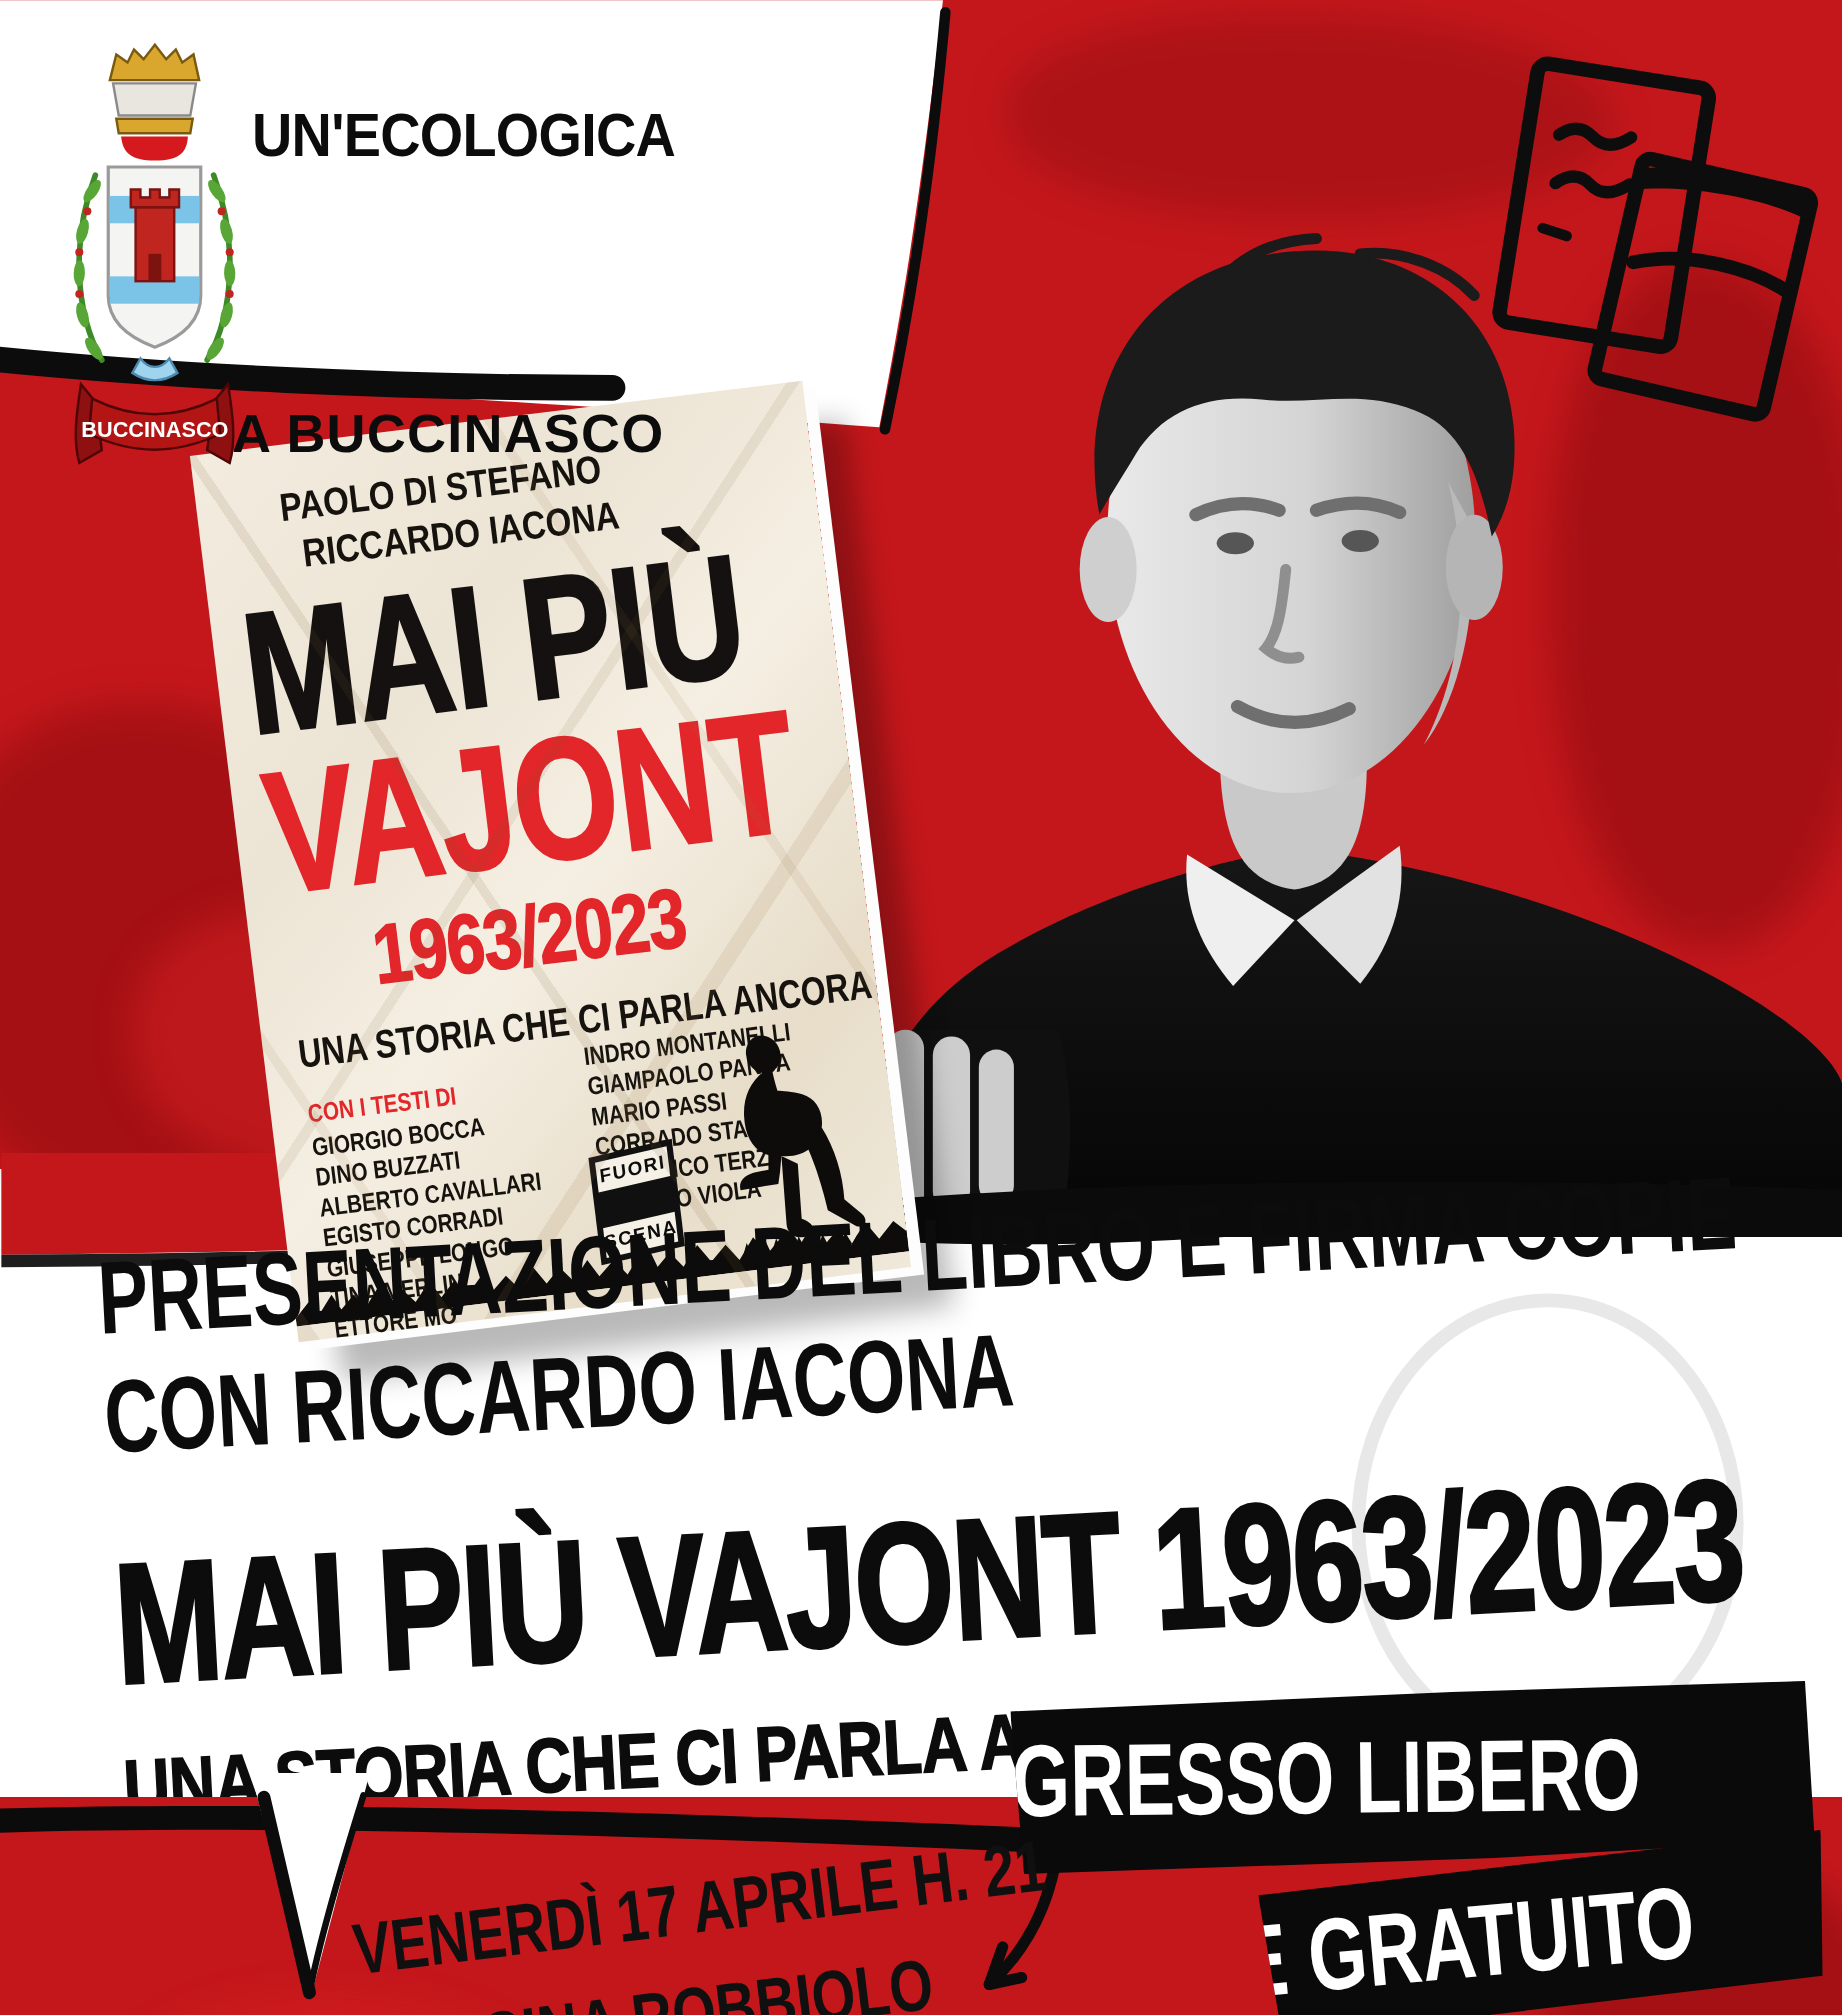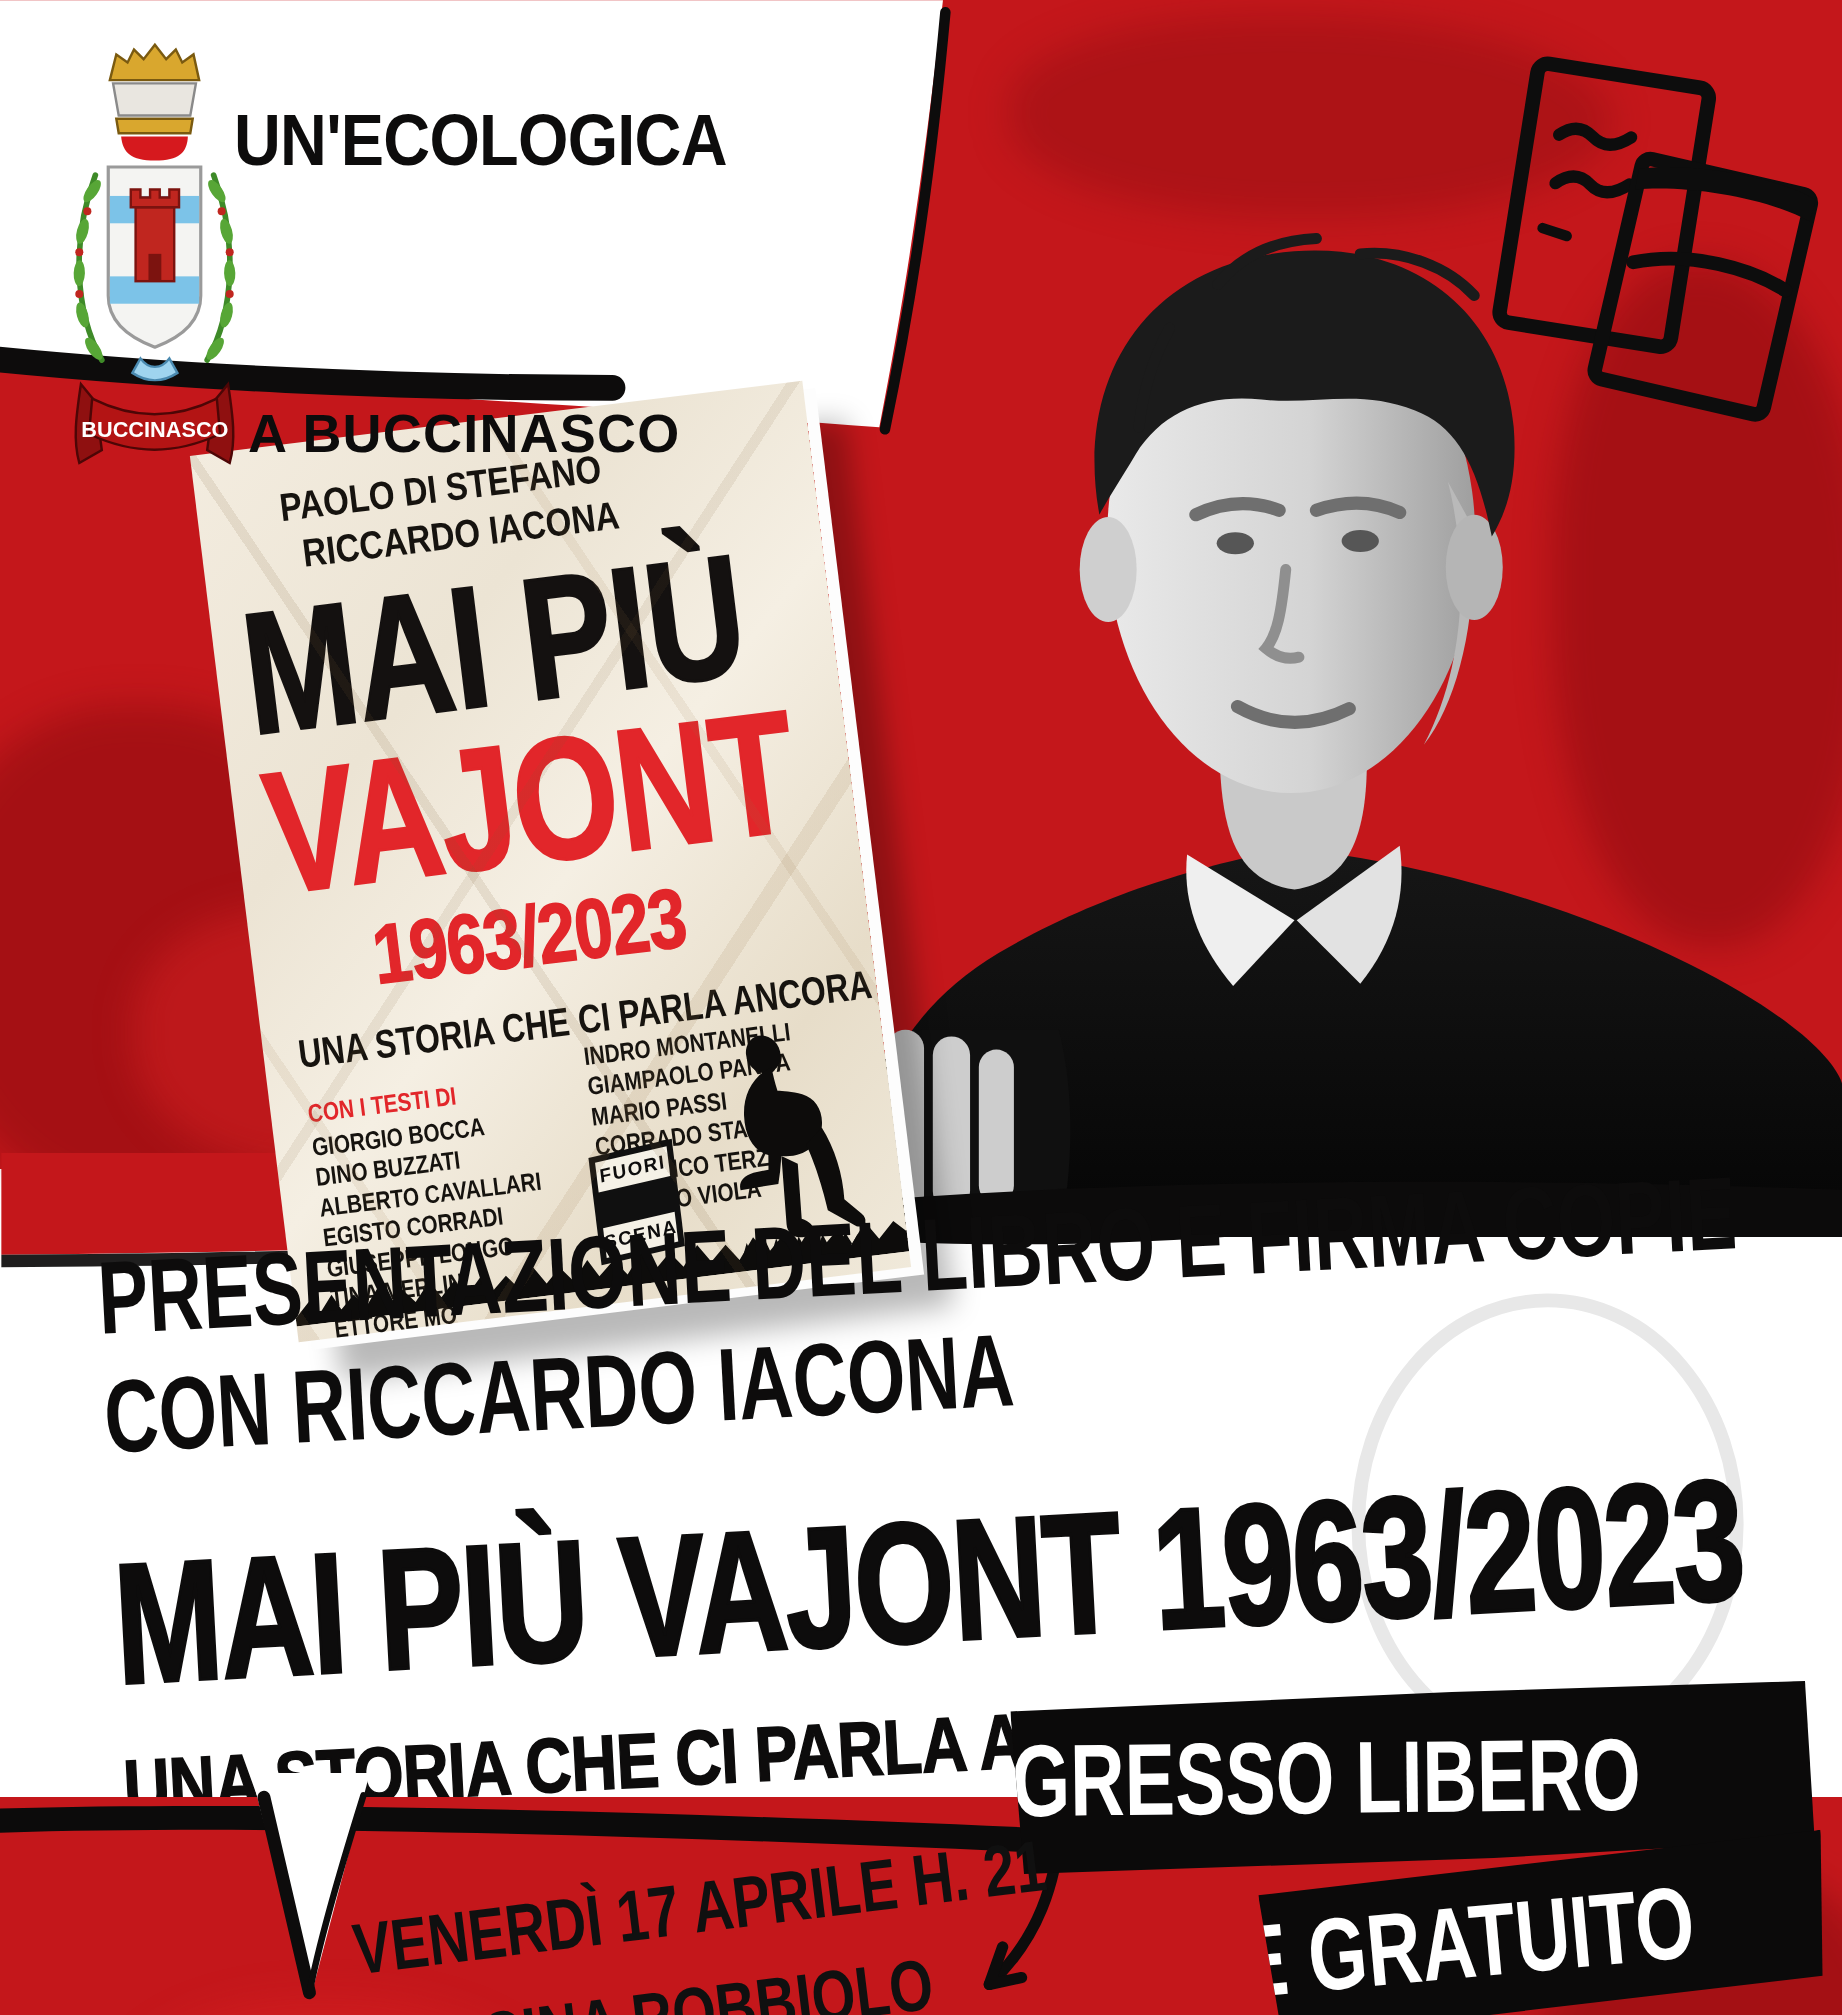--- a/index.html
+++ b/index.html
@@ -220,24 +220,24 @@
     <path fill="#9fd4ef" stroke="#4a8ab0" stroke-width="3" d="M100,398 C110,412 126,412 136,398 L146,416 C128,428 108,428 90,416 Z"></path>
 
     <g>
       <path fill="#8f1010" stroke="#4d0606" stroke-width="3" d="M26,430 C20,470 16,500 24,528 L52,512 L44,452 Z"></path>
       <path fill="#8f1010" stroke="#4d0606" stroke-width="3" d="M209,430 C215,470 219,500 211,528 L183,512 L191,452 Z"></path>
       <path fill="#b31414" stroke="#4d0606" stroke-width="3" d="M40,448 C92,474 143,474 195,448 L199,492 C143,518 92,518 36,492 Z"></path>
       <text x="118" y="496" text-anchor="middle" font-size="27" font-weight="bold" fill="#ffffff" font-family="Liberation Sans, sans-serif">BUCCINASCO</text>
     </g>
   </svg>
 
-  <div class="abs hline" style="left:234px;top:104px;font-size:72px;">
+  <div class="abs hline" style="left:252px;top:104px;font-size:62px;">
     <span class="cx" style="transform:scaleX(.9);">UN'ECOLOGICA</span>
   </div>
-  <div class="abs hline" style="left:248px;top:406px;font-size:54px;letter-spacing:1.2px;">
+  <div class="abs hline" style="left:232px;top:406px;font-size:54px;letter-spacing:1.2px;">
     <span class="cx">A BUCCINASCO</span>
   </div>
 
   <svg class="abs" style="left:1314px;top:1278px;" width="459" height="548" viewBox="0 0 1140 1360">
     <ellipse cx="580" cy="610" rx="470" ry="555" fill="none" stroke="#e8e8e8" stroke-width="34"></ellipse>
     <path d="M205,1075 C150,1160 125,1215 145,1268 C225,1240 290,1165 330,1100" fill="none" stroke="#e8e8e8" stroke-width="34" stroke-linecap="round"></path>
   </svg>
 
   <div class="abs" style="left:95px;top:1239px;transform:rotate(-3deg);transform-origin:0 0;">
     <div class="bold" style="font-size:103px;line-height:1.16;">

